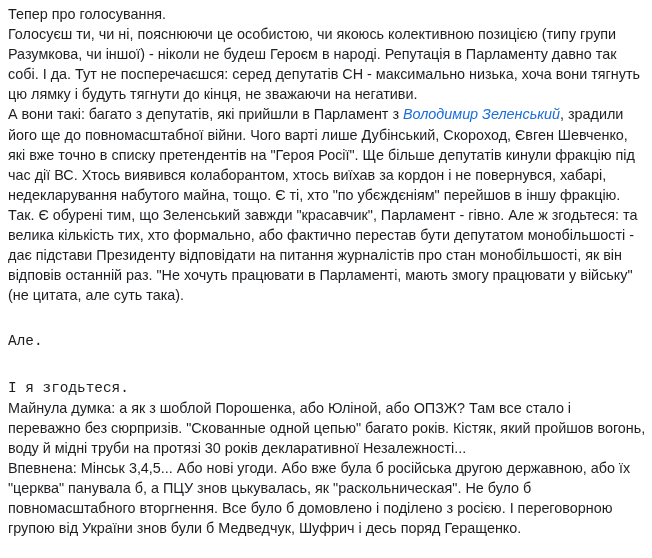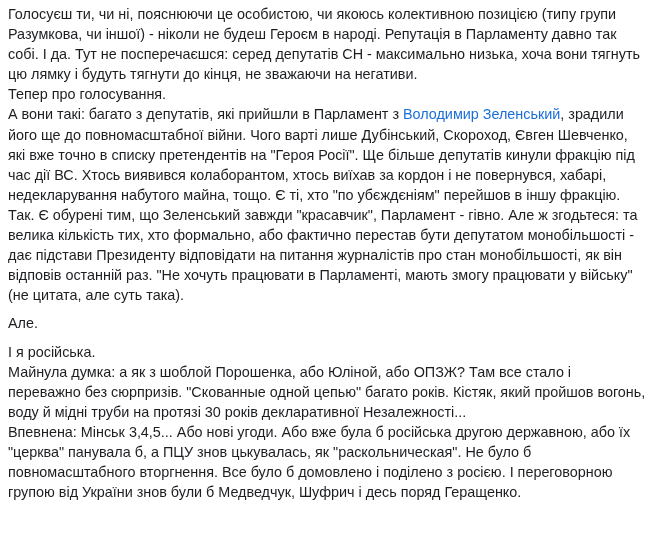--- a/index.html
+++ b/index.html
@@ -31,35 +31,37 @@
     -webkit-font-smoothing: antialiased;
   }
   .para {
     margin: 0;
     padding: 0;
   }
   .para + .para {
     margin-top: 0;
   }
   .para.gap {
-    margin-top: 8px;
+    margin-top: 26px;
+    font-family: Liberation Mono, monospace;
   }
   .mention {
     color: #1a6ed8;
     text-decoration: none;
     cursor: pointer;
+    font-style: italic;
   }
 </style>
 </head>
 <body>
 
 <div class="post">
   <div class="post-body" id="post-body" style="color: rgb(28, 30, 33);">
+      <div class="para"><span>Тепер про голосування.</span></div>
       <div class="para"><span>Голосуєш ти, чи ні, пояснюючи це особистою, чи якоюсь колективною позицією (типу групи Разумкова, чи іншої) - ніколи не будеш Героєм в народі. Репутація в Парламенту давно так собі. І да. Тут не посперечаєшся: серед депутатів СН - максимально низька, хоча вони тягнуть цю лямку і будуть тягнути до кінця, не зважаючи на негативи.</span></div>
-      <div class="para"><span>Тепер про голосування.</span></div>
       <div class="para"><span>А вони такі: багато з депутатів, які прийшли в Парламент з </span><span class="mention" style="color: rgb(26, 110, 216);">Володимир Зеленський</span><span>, зрадили його ще до повномасштабної війни. Чого варті лише Дубінський, Скороход, Євген Шевченко, які вже точно в списку претендентів на "Героя Росії". Ще більше депутатів кинули фракцію під час дії ВС. Хтось виявився колаборантом, хтось виїхав за кордон і не повернувся, хабарі, недекларування набутого майна, тощо. Є ті, хто "по убєждєніям" перейшов в іншу фракцію.</span></div>
       <div class="para"><span>Так. Є обурені тим, що Зеленський завжди "красавчик", Парламент - гівно. Але ж згодьтеся: та велика кількість тих, хто формально, або фактично перестав бути депутатом монобільшості - дає підстави Президенту відповідати на питання журналістів про стан монобільшості, як він відповів останній раз. "Не хочуть працювати в Парламенті, мають змогу працювати у війську" (не цитата, але суть така).</span></div>
       <div class="para gap"><span>Але.</span></div>
-      <div class="para gap"><span>І я російська.</span></div>
+      <div class="para gap"><span>І я згодьтеся.</span></div>
       <div class="para"><span>Майнула думка: а як з шоблой Порошенка, або Юліной, або ОПЗЖ? Там все стало і переважно без сюрпризів. "Скованные одной цепью" багато років. Кістяк, який пройшов вогонь, воду й мідні труби на протязі 30 років декларативної Незалежності...</span></div>
       <div class="para"><span>Впевнена: Мінськ 3,4,5... Або нові угоди. Або вже була б російська другою державною, або їх "церква" панувала б, а ПЦУ знов цькувалась, як "раскольническая". Не було б повномасштабного вторгнення. Все було б домовлено і поділено з росією. І переговорною групою від України знов були б Медведчук, Шуфрич і десь поряд Геращенко.</span></div>
     </div>
 </div>
 
 </body></html>

